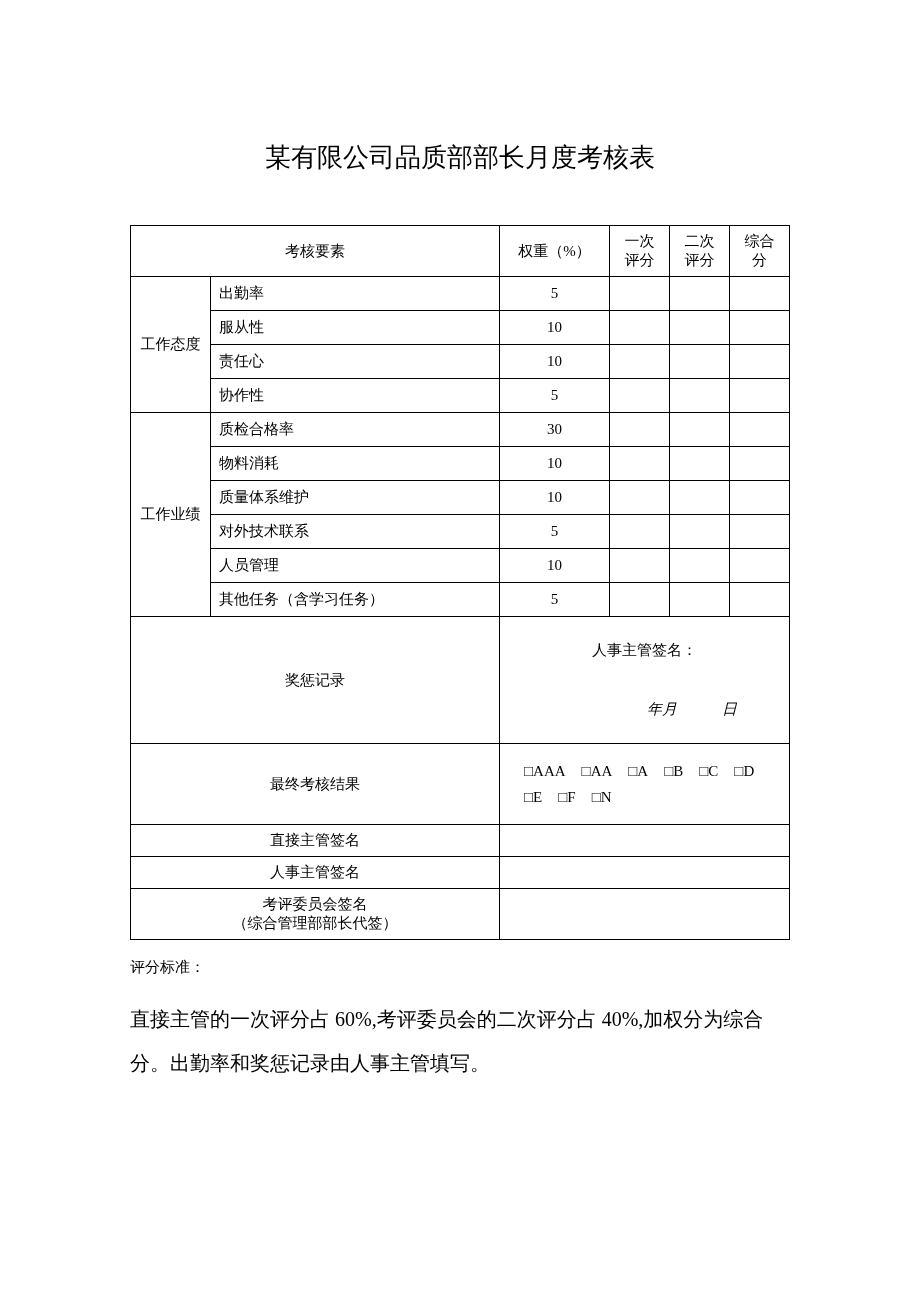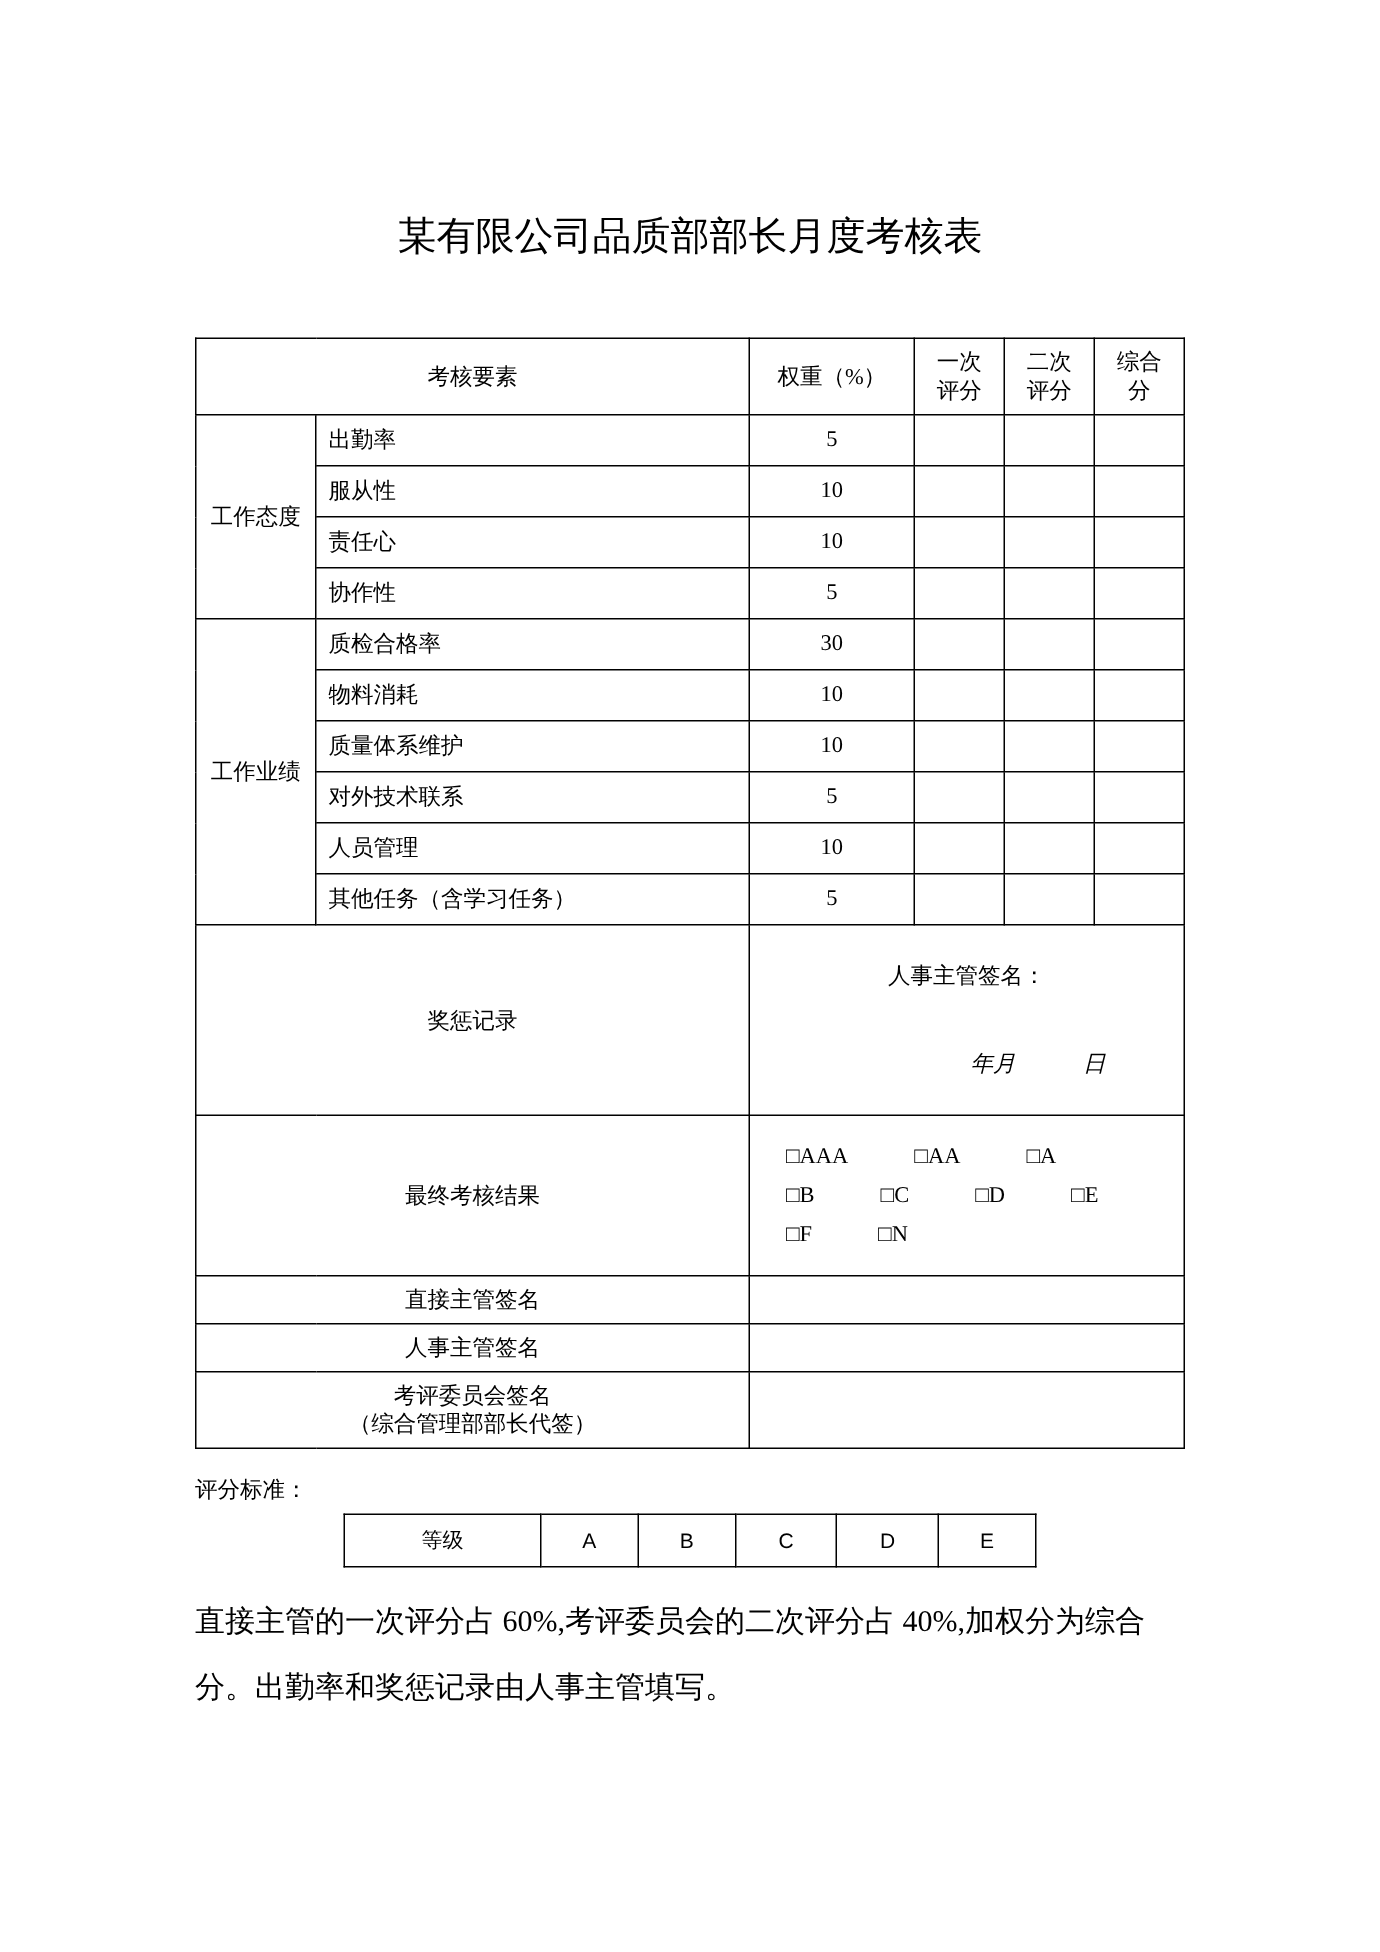--- a/index.html
+++ b/index.html
@@ -28,21 +28,21 @@
       vertical-align: middle;
       font-weight: normal;
     }
     .center { text-align: center; }
     .main-table td { height: 34px; }
     .main-table .hdr { text-align: center; }
     .record-cell { height: 160px; vertical-align: bottom; padding: 24px 12px; }
     .sig-line { text-align: right; padding-right: 40px; margin-top: 8px; font-style: italic; }
     .sig-label { text-align: center; margin-bottom: 40px; }
     .grade-row td { padding: 8px 4px; }
-    .grade-opts { display: flex; flex-wrap: wrap; gap: 8px 44px; padding: 10px 20px; font-family: "SimSun", serif; align-items: center; }
+    .grade-opts { display: flex; flex-wrap: wrap; gap: 8px 16px; padding: 10px 20px; font-family: "SimSun", serif; align-items: center; }
     .grade-opts span { white-space: nowrap; }
     .sig-row td { height: 30px; }
     .std-label { margin-top: 18px; margin-bottom: 6px; }
     .std-table { width: 70%; margin: 0 auto 14px auto; font-family: Arial, sans-serif; }
     .std-table td { text-align: center; padding: 8px 4px; font-size: 14px; }
     .std-table td:first-child { font-family: "SimSun", serif; }
     .footnote { line-height: 2.2; font-size: 20px; }
     .box { font-family: Arial, sans-serif; }
   </style>
 </head>
@@ -174,24 +174,16 @@
     </td>
     <td colspan="4"></td>
   </tr>
 </tbody>
   </table>
 
 <div class="std-label">评分标准：</div>
 
 <table class="std-table">
   <tbody>
-      <tr id="std-grade-row">
-    <td>等级</td>
-  <td>A</td>
-        <td>B</td>
-        <td>C</td>
-        <td>D</td>
-        <td>E</td>
-      </tr>
 </tbody>
   </table>
 
 <div class="footnote">直接主管的一次评分占 60%,考评委员会的二次评分占 40%,加权分为综合分。出勤率和奖惩记录由人事主管填写。</div>
 
 </body></html>

